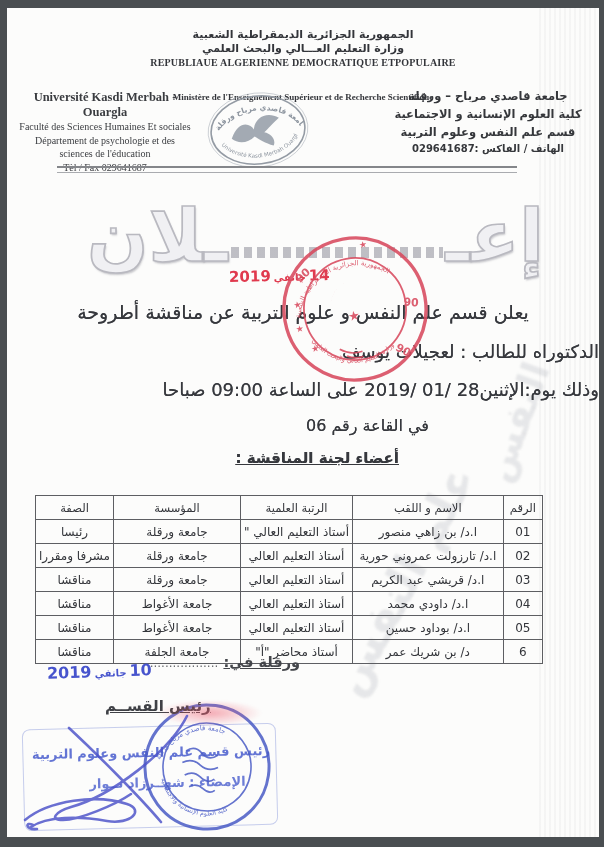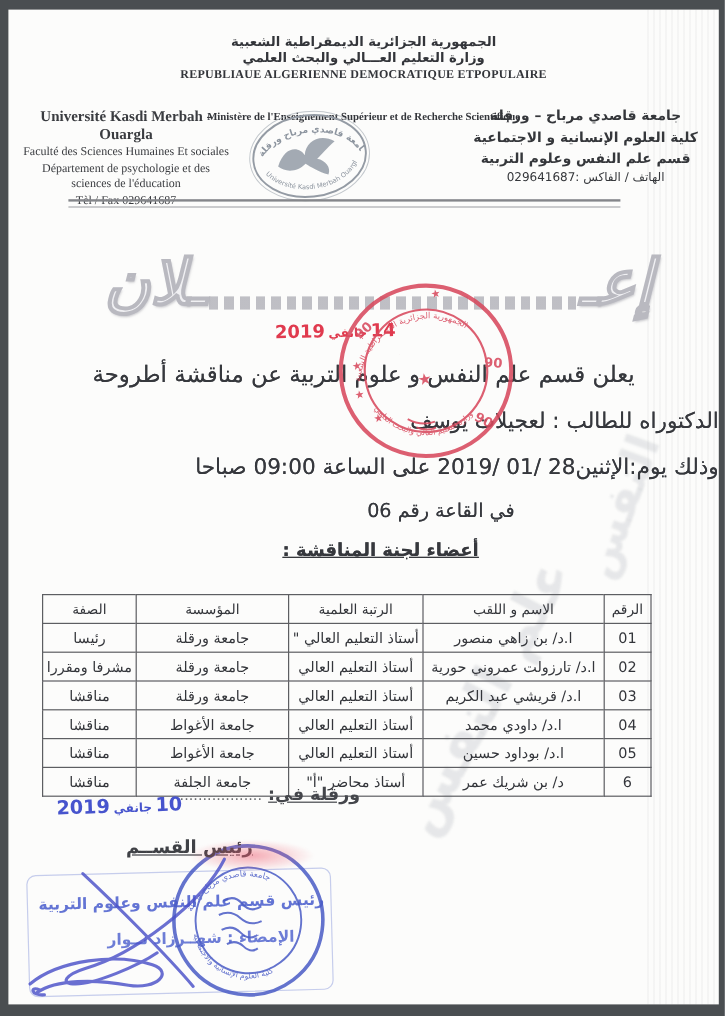--- a/index.html
+++ b/index.html
@@ -22,33 +22,32 @@
   .hdr-center{position:absolute;top:20px;left:0;right:0;text-align:center;color:#33353a;}
   .hdr-center .ar{font-size:11px;font-weight:bold;direction:rtl;line-height:1.3;}
   .hdr-center .fr1{font-family:"Liberation Serif",serif;font-size:10px;font-weight:bold;letter-spacing:.2px;}
   .hdr-center .fr2{font-family:"Liberation Serif",serif;font-size:9px;font-weight:bold;margin-top:24px;}
   .hdr-left{position:absolute;top:66px;left:6px;width:184px;text-align:center;color:#3a3c40;
             font-family:"Liberation Serif",serif;margin-top:16px;}
   .hdr-left .l1{font-size:12.5px;font-weight:bold;}
   .hdr-left .ln{font-size:10px;line-height:1.35;}
   .hdr-right{position:absolute;top:80px;right:12px;width:198px;text-align:center;direction:rtl;
              color:#35373b;font-weight:bold;font-size:11.5px;line-height:1.55;}
-  .hdr-right .small{font-size:10px;font-weight:normal;}
+  .hdr-right .small{font-size:10px;font-weight:bold;}
   .logo{position:absolute;left:186px;top:76px;width:130px;height:92px;}
   .divider{position:absolute;top:158px;left:50px;width:460px;height:4px;
            border-top:2px solid #84868a;border-bottom:1px solid #a9abaf;}
   
   .title{position:absolute;top:176px;left:80px;right:55px;height:104px;
          display:flex;direction:rtl;align-items:center;}
   .callig{
-    font-weight:bold;font-size:52px;line-height:1;
+    font-weight:bold;font-size:72px;line-height:1;
     color:#f0f0f3;
     -webkit-text-stroke:1.7px #b9b9c0;
     text-shadow:1px 2px 2px rgba(120,120,132,.4);
-    font-style:italic;
   }
   .kashida{flex:1;height:11px;align-self:center;transform:translateY(16px);margin:0 3px;
     background:repeating-linear-gradient(90deg,#b4b4bb 0 8px,transparent 8px 13px);
     opacity:.85;}
   
   .red-date{position:absolute;left:222px;top:258px;direction:rtl;color:#e03a4e;
             transform:rotate(-1deg);white-space:nowrap;}
   .red-date .num{font-size:15px;font-weight:bold;letter-spacing:3px;}
   .red-date .mon{font-size:10px;font-weight:bold;margin:0 3px;}
   .red-seal{position:absolute;left:268px;top:220px;width:160px;height:162px;z-index:6;opacity:.88;}

